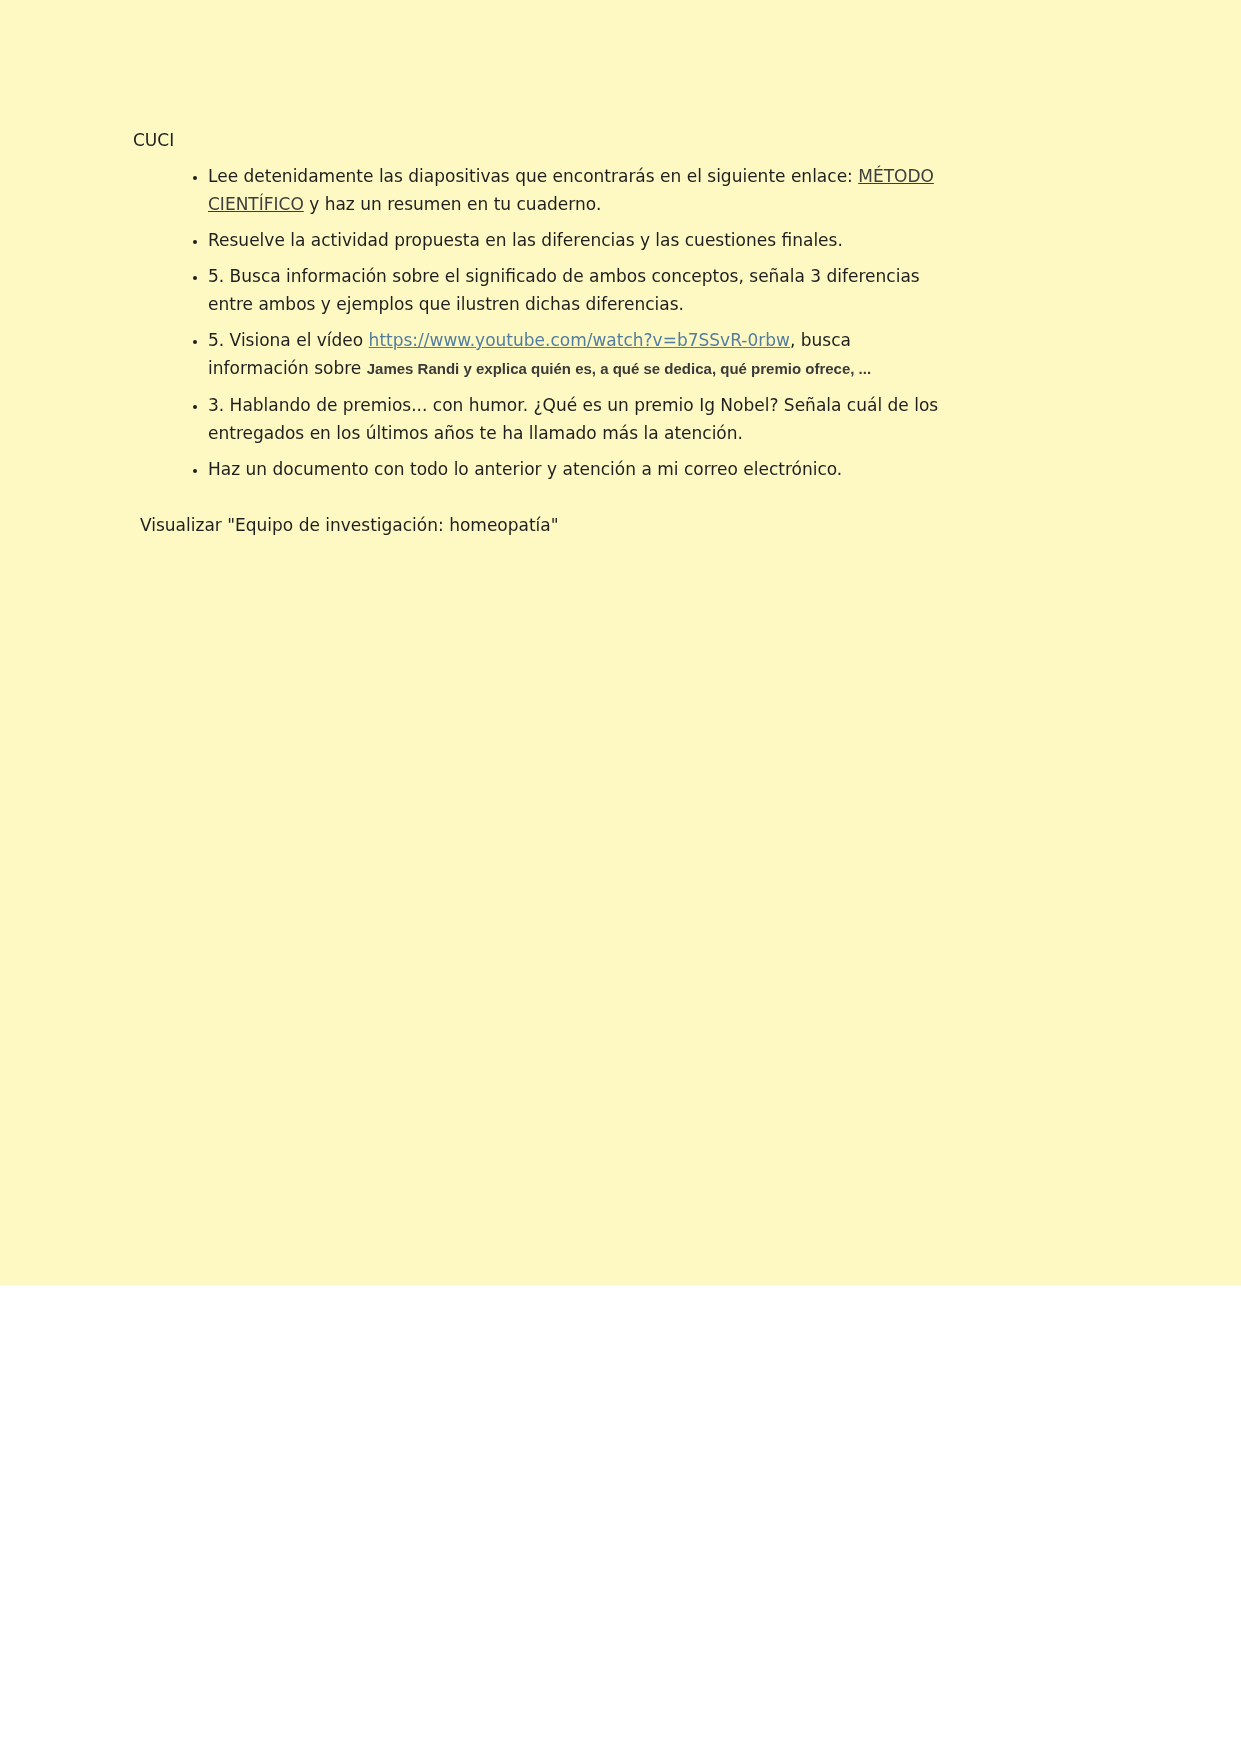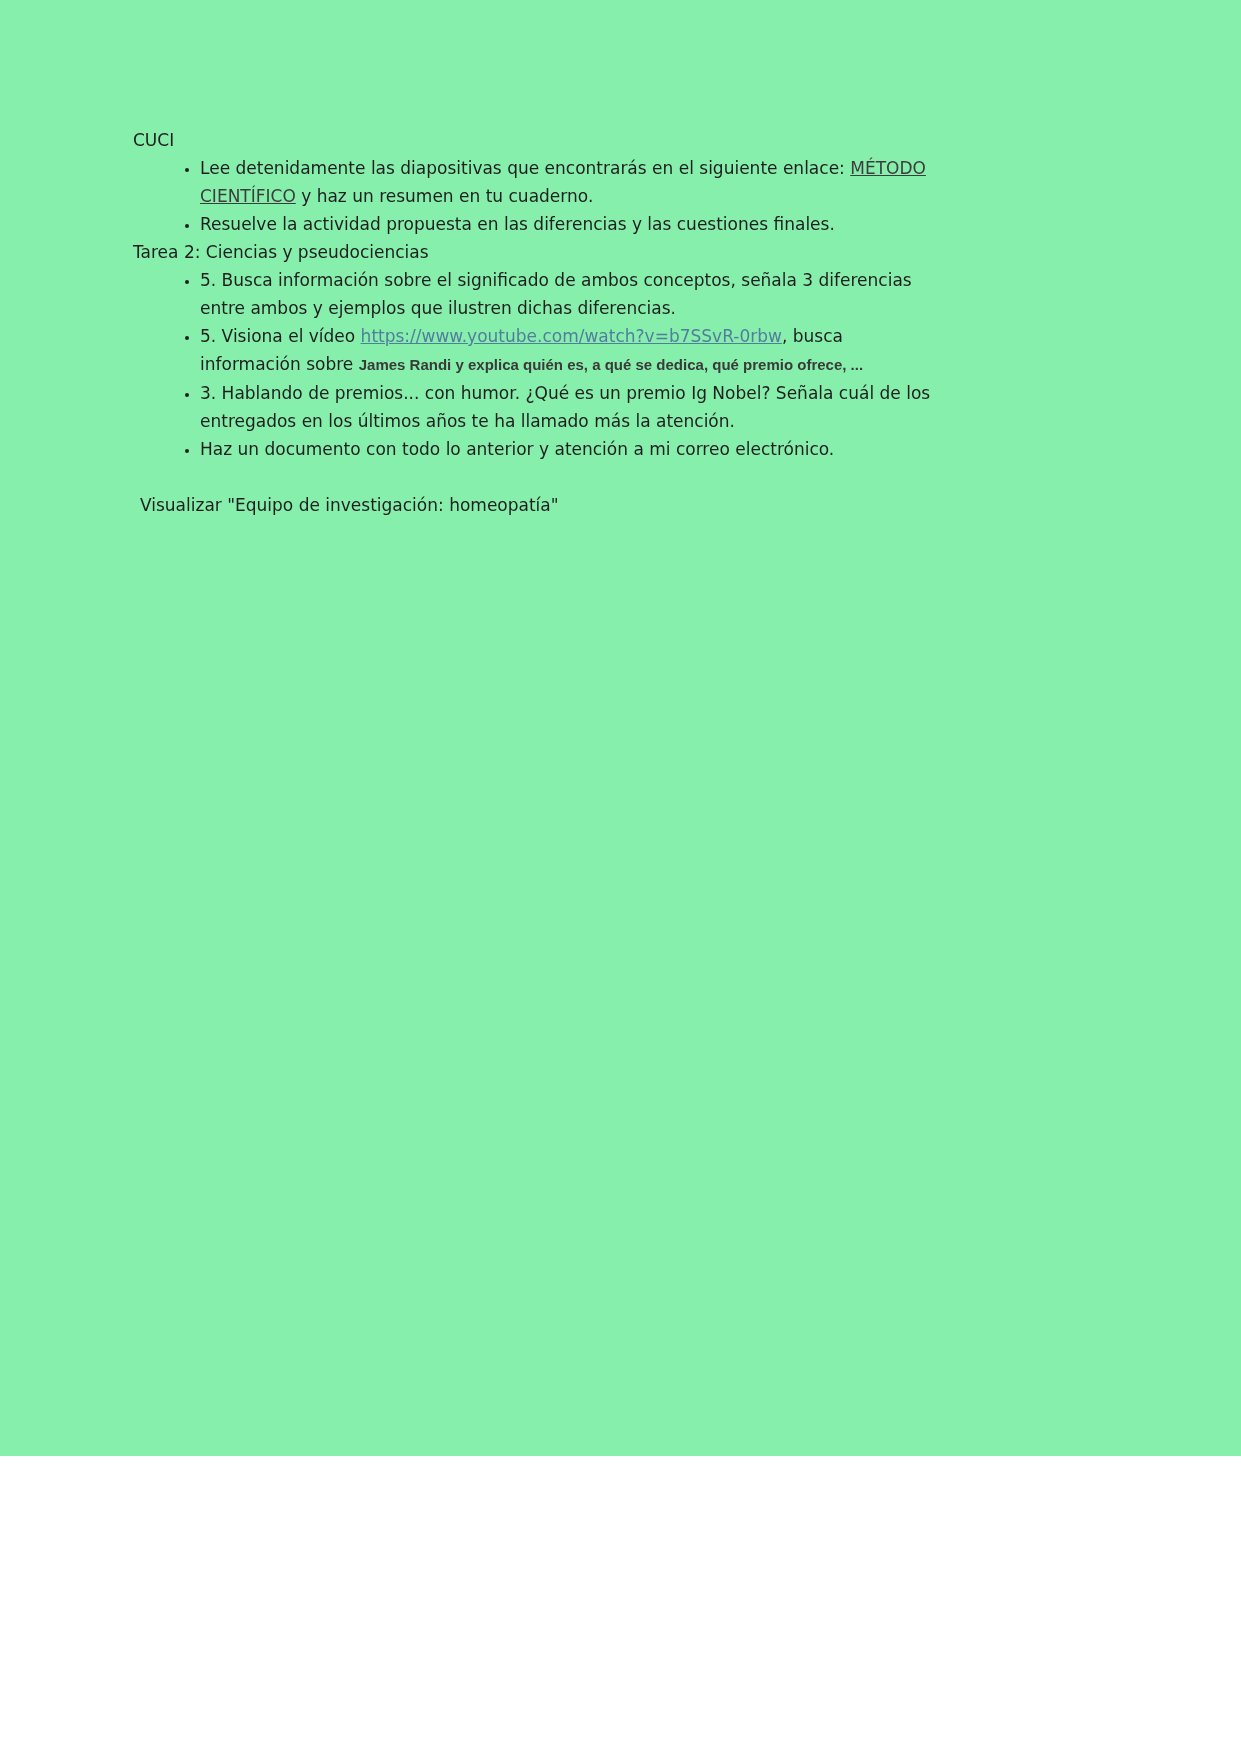--- a/index.html
+++ b/index.html
@@ -3,43 +3,43 @@
 <meta charset="utf-8">
 <style>
   html, body {
     margin: 0;
     padding: 0;
     background: #ffffff;
   }
   .page {
     position: relative;
     width: 1241px;
-    height: 1456px;
-    background: #86efac;
+    height: 1285px;
+    background: #fef9c3;
     box-sizing: border-box;
     padding: 126px 100px 0 133px;
     font-family: "DejaVu Sans", "Liberation Sans", sans-serif;
     font-size: 17px;
     line-height: 28px;
     color: #1f1f1f;
   }
   .doc-block {
     width: 822px;
   }
   p {
     margin: 0;
     padding: 0;
   }
   ul.doc-list {
     margin: 0;
     padding: 0 0 0 67px;
     list-style: disc outside;
   }
   ul.doc-list li {
-    margin: 0;
+    margin: 8px;
     padding: 0;
     max-width: 745px;
   }
   ul.doc-list li::marker {
     font-size: 13px;
     color: #1f1f1f;
   }
   a.doc-link {
     cursor: pointer;
   }
@@ -68,21 +68,20 @@
 <div class="page">
   <div class="doc-block">
 
     <p>CUCI</p>
 
     <ul class="doc-list">
       <li><span>Lee detenidamente las diapositivas que encontrarás en el siguiente enlace: </span><a class="doc-link link-dark">MÉTODO CIENTÍFICO</a><span> y haz un resumen en tu cuaderno.</span></li>
       <li><span>Resuelve la actividad propuesta en las diferencias y las cuestiones finales.</span></li>
     </ul>
 
-    <p>Tarea 2: Ciencias y pseudociencias</p>
 
     <ul class="doc-list">
       <li><span>5. Busca información sobre el significado de ambos conceptos, señala 3 diferencias entre ambos y ejemplos que ilustren dichas diferencias.</span></li>
       <li><span>5. Visiona el vídeo </span><a class="doc-link link-blue">https://www.youtube.com/watch?v=b7SSvR-0rbw</a><span>, busca información sobre </span><span class="small-text">James Randi y explica quién es, a qué se dedica, qué premio ofrece, ...</span></li>
       <li><span>3. Hablando de premios... con humor. ¿Qué es un premio Ig Nobel? Señala cuál de los entregados en los últimos años te ha llamado más la atención.</span></li>
       <li><span>Haz un documento con todo lo anterior y atención a mi correo electrónico.</span></li>
     </ul>
 
     <p class="footer-line">Visualizar "Equipo de investigación: homeopatía"</p>
 

